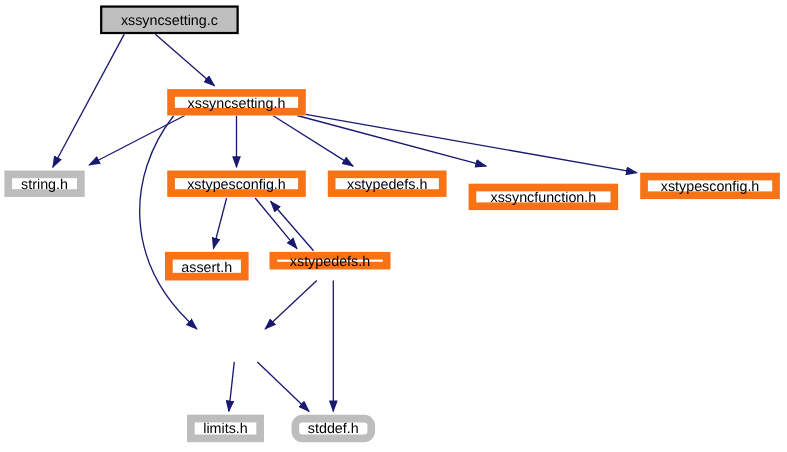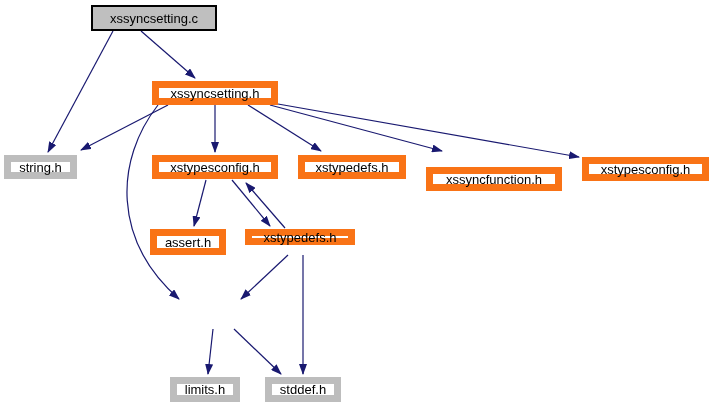--- a/index.html
+++ b/index.html
@@ -50,21 +50,21 @@
   #n-xssyncsetting-h  { left: 152px; top: 81px;  width: 126px; height: 24px; }
   #n-string-h         { left: 4px;   top: 155px; width: 73px;  height: 24px; }
   #n-xstypesconfig-h  { left: 152px; top: 155px; width: 126px; height: 24px; }
   #n-xssyncline-h     { left: 298px; top: 155px; width: 108px; height: 24px; }
   #n-xssyncfunction-h { left: 426px; top: 167px; width: 136px; height: 24px; }
   #n-xssyncpolarity-h { left: 582px; top: 157px; width: 127px; height: 24px; }
   #n-assert-h         { left: 150px; top: 229px; width: 76px;  height: 26px; }
   #n-xstypedefs-h     { left: 245px; top: 229px; width: 110px; height: 16px; }
   #n-pstdint-h        { left: 175px; top: 303px; width: 82px;  height: 26px; }
   #n-limits-h         { left: 170px; top: 377px; width: 70px;  height: 25px; }
-  #n-stddef-h         { left: 265px; top: 377px; width: 76px;  height: 25px; }
+  #n-stddef-h         { left: 265px; top: 377px; width: 76px;  height: 25px; border-radius: 10px; }
 </style>
 </head>
 <body>
 
 <div class="canvas">
 
   <svg class="edge-layer" width="715" height="411" viewBox="0 0 715 411" xmlns="http://www.w3.org/2000/svg">
     <defs>
       <marker id="arrow" viewBox="0 0 11 8" refX="10" refY="4" markerWidth="11" markerHeight="8" markerUnits="userSpaceOnUse" orient="auto">
         <path d="M0,0 L11,4 L0,8 z" fill="#191970"></path>

